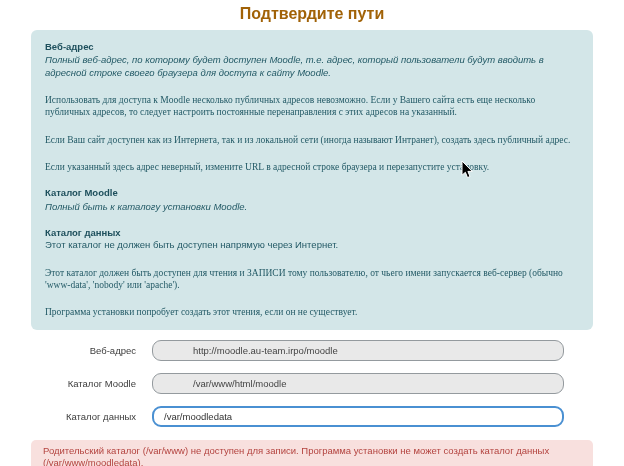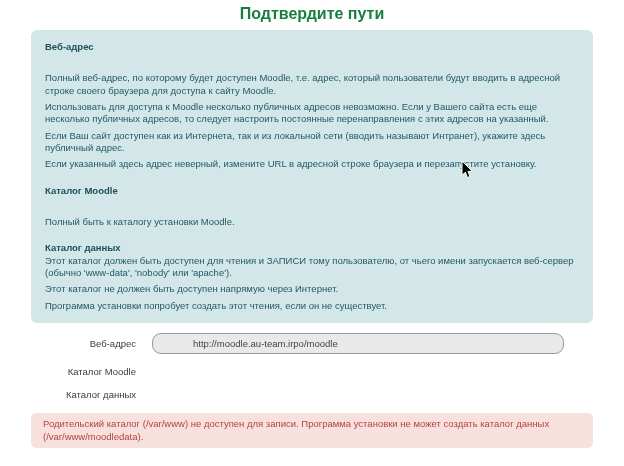--- a/index.html
+++ b/index.html
@@ -11,21 +11,21 @@
     color: #333;
     position: relative;
     overflow: hidden;
   }
   .page { width: 624px; height: 466px; position: relative; }
 
   .page-title {
     text-align: center;
     font-size: 16px;
     font-weight: bold;
-    color: #15803d;
+    color: #a16207;
     margin: 5px 0 7px 0;
   }
 
   .info-box {
     margin: 0 auto;
     width: 562px;
     background: #d3e6e8;
     border-radius: 6px;
     padding: 11px 14px;
     color: #235a66;
@@ -34,22 +34,22 @@
   }
   .info-section { margin: 0 0 14px 0; }
   .info-section:last-child { margin-bottom: 0; }
   .info-heading {
     font-weight: bold;
     font-size: 9.5px;
     margin: 0;
     color: #1d4f5c;
   }
   .info-box p { margin: 0 0 0 0; }
-  .info-box p + p { margin-top: 4px; }
-  .info-box .first-para { margin-top: 19px; }
+  .info-box p + p { margin-top: 15px; font-family: Liberation Serif, serif; }
+  .info-box .first-para { margin-top: 1px; font-style: italic; }
 
   .form-area { margin-top: 10px; }
   .form-row {
     display: flex;
     align-items: center;
     margin: 0 0 12px 0;
   }
   .form-label {
     flex: 0 0 152px;
     text-align: right;
@@ -101,45 +101,47 @@
 
 <div class="page">
 
   <h1 class="page-title">Подтвердите пути</h1>
 
   <div class="info-box">
     <div class="info-section">
       <div class="info-heading">Веб-адрес</div>
       <p class="first-para">Полный веб-адрес, по которому будет доступен Moodle, т.е. адрес, который пользователи будут вводить в адресной строке своего браузера для доступа к сайту Moodle.</p>
       <p>Использовать для доступа к Moodle несколько публичных адресов невозможно. Если у Вашего сайта есть еще несколько публичных адресов, то следует настроить постоянные перенаправления с этих адресов на указанный.</p>
-      <p>Если Ваш сайт доступен как из Интернета, так и из локальной сети (вводить называют Интранет), укажите здесь публичный адрес.</p>
+      <p>Если Ваш сайт доступен как из Интернета, так и из локальной сети (иногда называют Интранет), создать здесь публичный адрес.</p>
       <p>Если указанный здесь адрес неверный, измените URL в адресной строке браузера и перезапустите установку.</p>
     </div>
     <div class="info-section">
       <div class="info-heading">Каталог Moodle</div>
       <p class="first-para">Полный быть к каталогу установки Moodle.</p>
     </div>
     <div class="info-section">
       <div class="info-heading">Каталог данных</div>
+      <p>Этот каталог не должен быть доступен напрямую через Интернет.</p>
       <p>Этот каталог должен быть доступен для чтения и ЗАПИСИ тому пользователю, от чьего имени запускается веб-сервер (обычно 'www-data', 'nobody' или 'apache').</p>
-      <p>Этот каталог не должен быть доступен напрямую через Интернет.</p>
       <p>Программа установки попробует создать этот чтения, если он не существует.</p>
     </div>
   </div>
 
   <div class="form-area">
     <div class="form-row">
       <label class="form-label">Веб-адрес</label>
       <input class="form-input readonly" type="text" readonly="" value="http://moodle.au-team.irpo/moodle" style="">
     </div>
     <div class="form-row">
       <label class="form-label">Каталог Moodle</label>
+      <input class="form-input readonly" type="text" readonly="" value="/var/www/html/moodle" style="">
     </div>
     <div class="form-row">
       <label class="form-label">Каталог данных</label>
+      <input class="form-input focused" type="text" value="/var/moodledata" style="">
     </div>
   </div>
 
   <div class="error-box">
     <span>Родительский каталог (/var/www) не доступен для записи. Программа установки не может создать каталог данных (/var/www/moodledata).</span>
   </div>
 
   <div class="mouse-cursor">
     <svg width="13" height="19" viewBox="0 0 13 19">
       <path d="M1 1 L1 15.2 L4.4 12.3 L6.5 17.6 L9 16.5 L6.9 11.4 L11.3 11.4 Z" fill="#000000" stroke="#ffffff" stroke-width="1"></path>

